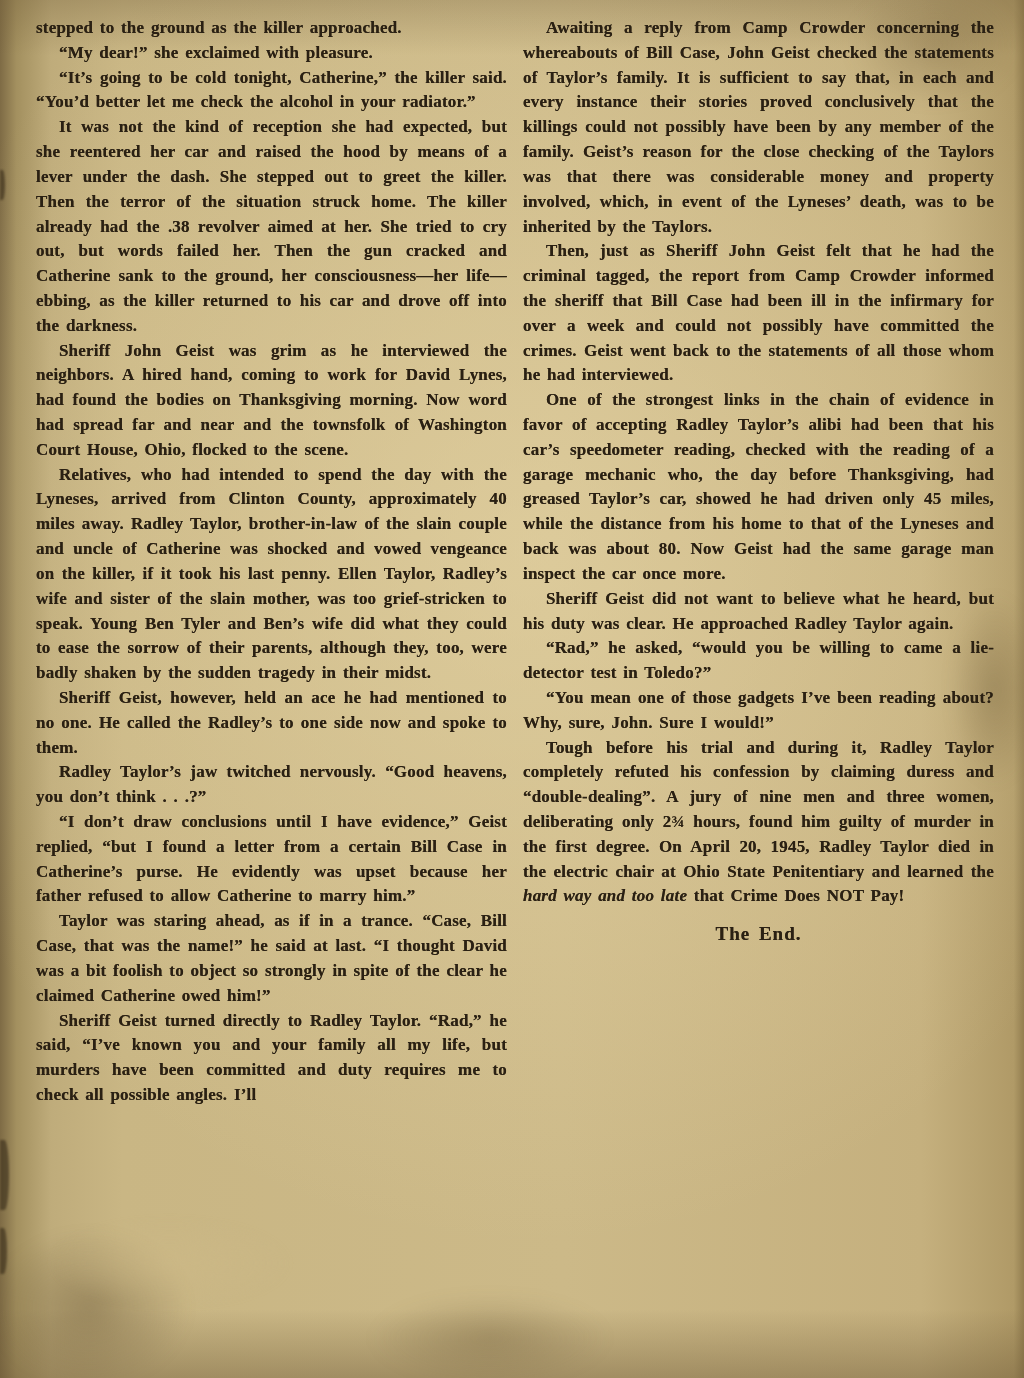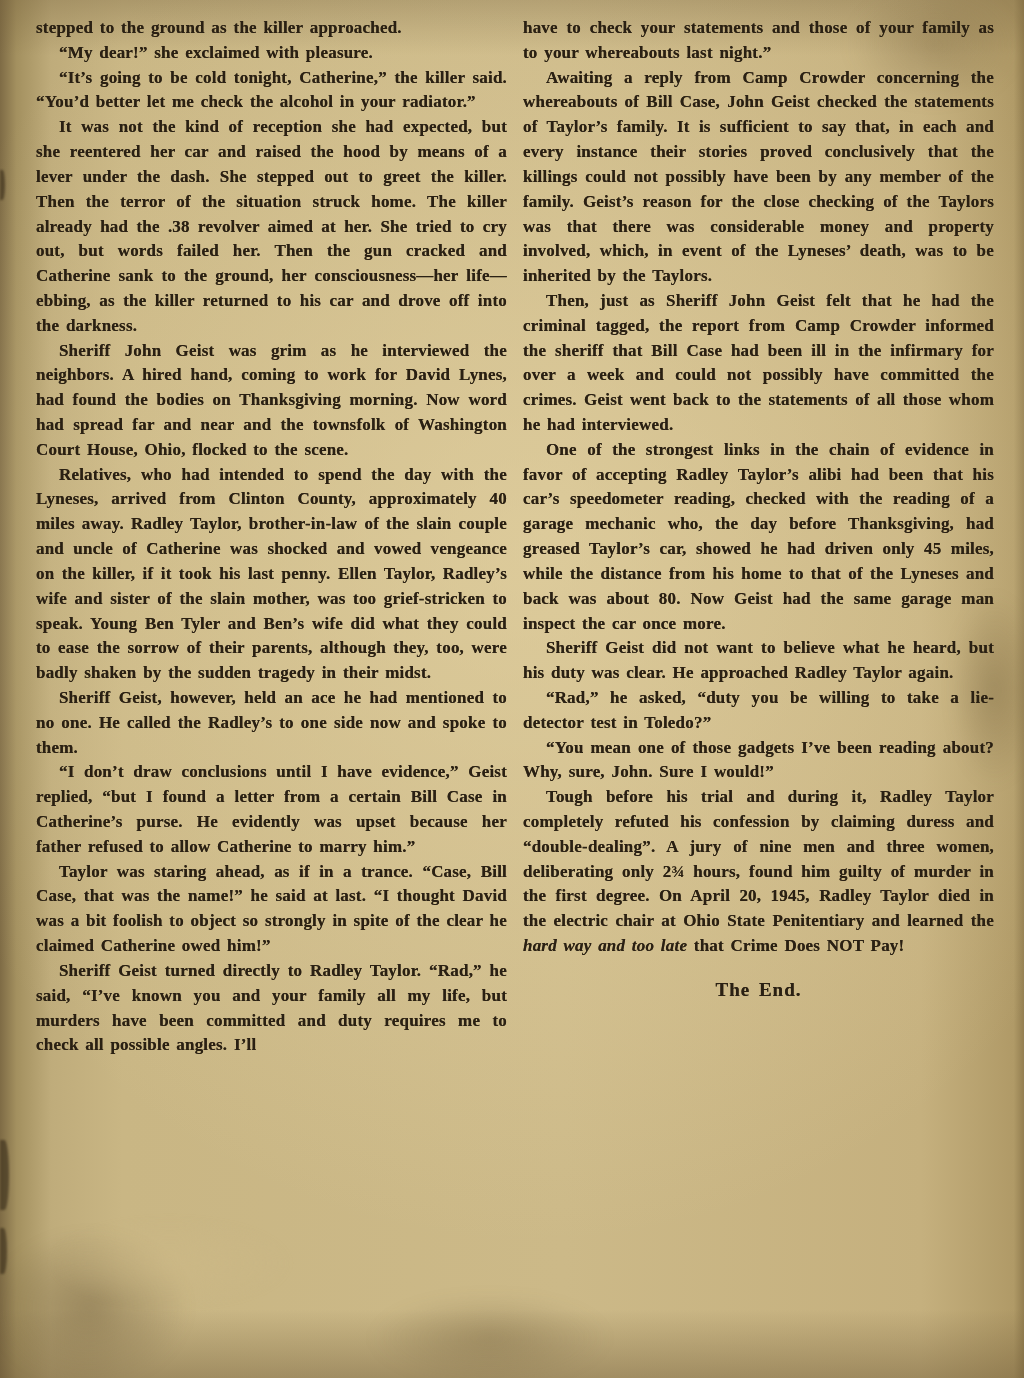--- a/index.html
+++ b/index.html
@@ -41,21 +41,21 @@
     text-indent:1.35em;
     text-align:justify;
     font-size:17px; line-height:1.46; font-weight:700;
     color:#2a2013; letter-spacing:0.2px; word-spacing:2.2px;
     text-shadow:0 0 0.5px rgba(42,32,18,0.75);
   }
   .no-indent { text-indent:0; }
   .ital { font-style:italic; }
   .the-end {
     text-align:center; font-size:19px; font-weight:700; color:#2a2013;
-    margin-top:20px; letter-spacing:1px; word-spacing:3px;
+    margin-top:14px; letter-spacing:1px; word-spacing:3px;
     text-shadow:0 0 0.5px rgba(42,32,18,0.75);
   }
 </style>
 </head>
 <body>
 
 <div class="page">
   <div class="stain stain-bl"></div>
   <div class="stain stain-tr"></div>
   <div class="stain stain-mr"></div>
@@ -67,29 +67,29 @@
 
   <div class="columns">
     <div class="column">
       <p class="para no-indent">stepped to the ground as the killer approached.</p>
       <p class="para">“My dear!” she exclaimed with pleasure.</p>
       <p class="para">“It’s going to be cold tonight, Catherine,” the killer said. “You’d better let me check the alcohol in your radiator.”</p>
       <p class="para">It was not the kind of reception she had expected, but she reentered her car and raised the hood by means of a lever under the dash. She stepped out to greet the killer. Then the terror of the situation struck home. The killer already had the .38 revolver aimed at her. She tried to cry out, but words failed her. Then the gun cracked and Catherine sank to the ground, her consciousness—her life—ebbing, as the killer returned to his car and drove off into the darkness.</p>
       <p class="para">Sheriff John Geist was grim as he interviewed the neighbors. A hired hand, coming to work for David Lynes, had found the bodies on Thanksgiving morning. Now word had spread far and near and the townsfolk of Washington Court House, Ohio, flocked to the scene.</p>
       <p class="para">Relatives, who had intended to spend the day with the Lyneses, arrived from Clinton County, approximately 40 miles away. Radley Taylor, brother-in-law of the slain couple and uncle of Catherine was shocked and vowed vengeance on the killer, if it took his last penny. Ellen Taylor, Radley’s wife and sister of the slain mother, was too grief-stricken to speak. Young Ben Tyler and Ben’s wife did what they could to ease the sorrow of their parents, although they, too, were badly shaken by the sudden tragedy in their midst.</p>
       <p class="para">Sheriff Geist, however, held an ace he had mentioned to no one. He called the Radley’s to one side now and spoke to them.</p>
+      <p class="para">Radley Taylor’s jaw twitched nervously. “Good heavens, you don’t think . . .?”</p>
       <p class="para">“I don’t draw conclusions until I have evidence,” Geist replied, “but I found a letter from a certain Bill Case in Catherine’s purse. He evidently was upset because her father refused to allow Catherine to marry him.”</p>
       <p class="para">Taylor was staring ahead, as if in a trance. “Case, Bill Case, that was the name!” he said at last. “I thought David was a bit foolish to object so strongly in spite of the clear he claimed Catherine owed him!”</p>
       <p class="para">Sheriff Geist turned directly to Radley Taylor. “Rad,” he said, “I’ve known you and your family all my life, but murders have been committed and duty requires me to check all possible angles. I’ll</p>
     </div>
     <div class="column">
-      <p class="para no-indent">have to check your statements and those of your family as to your whereabouts last night.”</p>
       <p class="para">Awaiting a reply from Camp Crowder concerning the whereabouts of Bill Case, John Geist checked the statements of Taylor’s family. It is sufficient to say that, in each and every instance their stories proved conclusively that the killings could not possibly have been by any member of the family. Geist’s reason for the close checking of the Taylors was that there was considerable money and property involved, which, in event of the Lyneses’ death, was to be inherited by the Taylors.</p>
       <p class="para">Then, just as Sheriff John Geist felt that he had the criminal tagged, the report from Camp Crowder informed the sheriff that Bill Case had been ill in the infirmary for over a week and could not possibly have committed the crimes. Geist went back to the statements of all those whom he had interviewed.</p>
       <p class="para">One of the strongest links in the chain of evidence in favor of accepting Radley Taylor’s alibi had been that his car’s speedometer reading, checked with the reading of a garage mechanic who, the day before Thanksgiving, had greased Taylor’s car, showed he had driven only 45 miles, while the distance from his home to that of the Lyneses and back was about 80. Now Geist had the same garage man inspect the car once more.</p>
       <p class="para">Sheriff Geist did not want to believe what he heard, but his duty was clear. He approached Radley Taylor again.</p>
-      <p class="para">“Rad,” he asked, “duty you be willing to take a lie-detector test in Toledo?”</p>
+      <p class="para">“Rad,” he asked, “would you be willing to came a lie-detector test in Toledo?”</p>
       <p class="para">“You mean one of those gadgets I’ve been reading about? Why, sure, John. Sure I would!”</p>
       <p class="para"><span>Tough before his trial and during it, Radley Taylor completely refuted his confession by claiming duress and “double-dealing”. A jury of nine men and three women, deliberating only 2¾ hours, found him guilty of murder in the first degree. On April 20, 1945, Radley Taylor died in the electric chair at Ohio State Penitentiary and learned the </span><em class="ital">hard way and too late</em><span> that Crime Does NOT Pay!</span></p>
       <div class="the-end">The End.</div>
     </div>
   </div>
 </div>
 
 </body></html>

